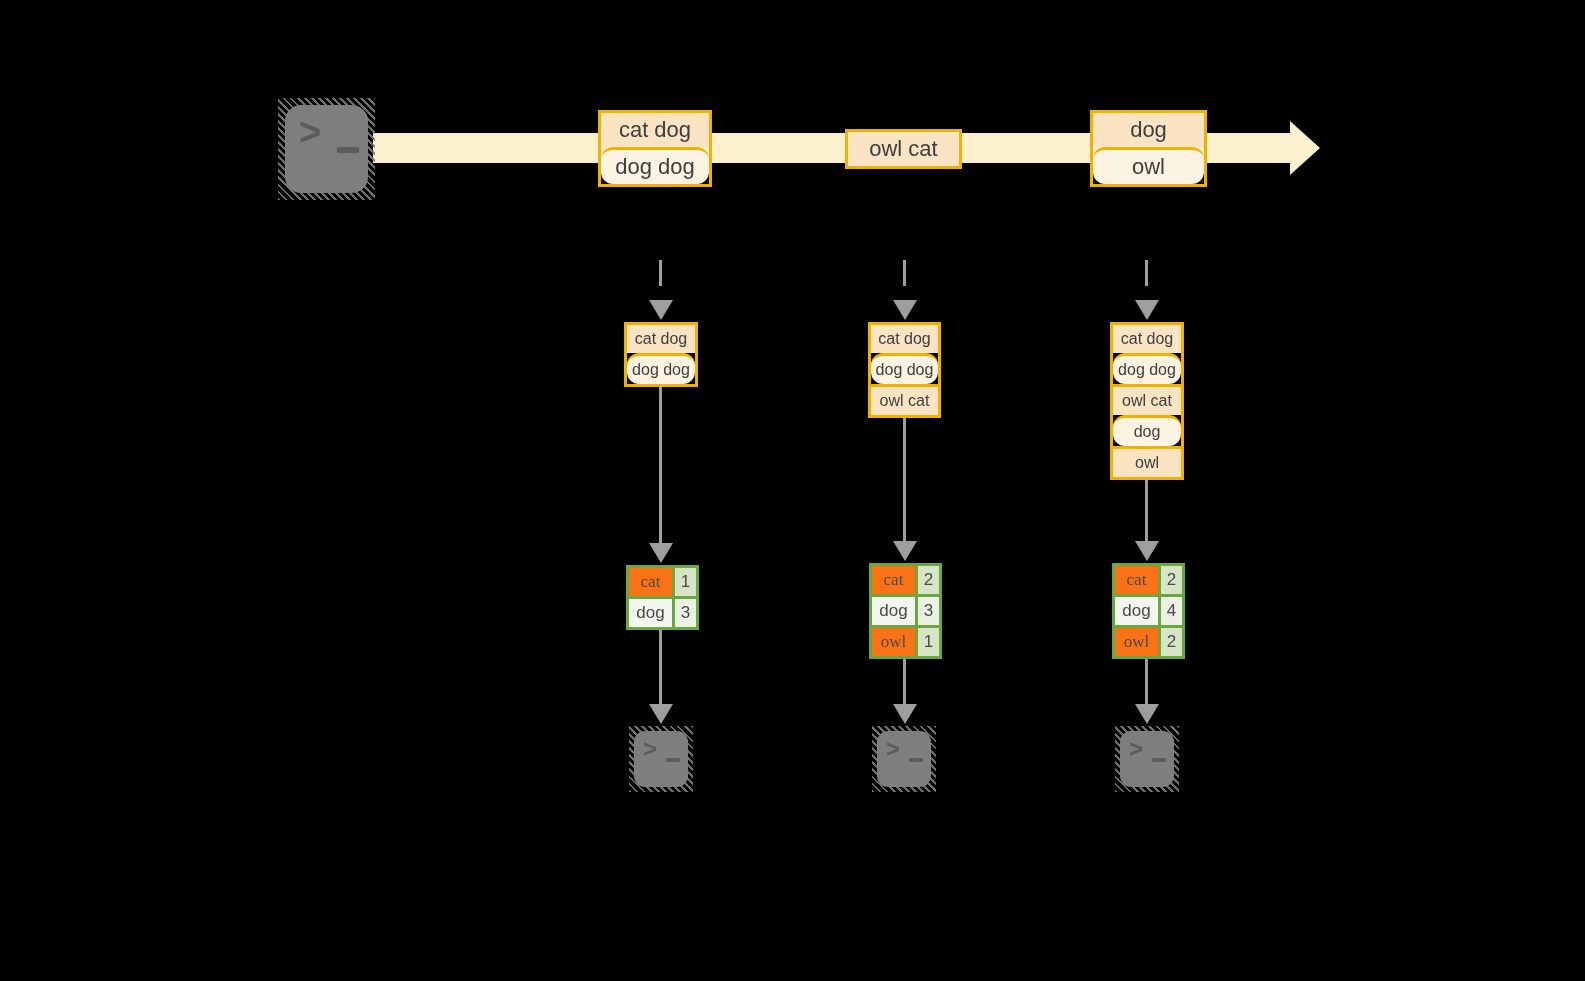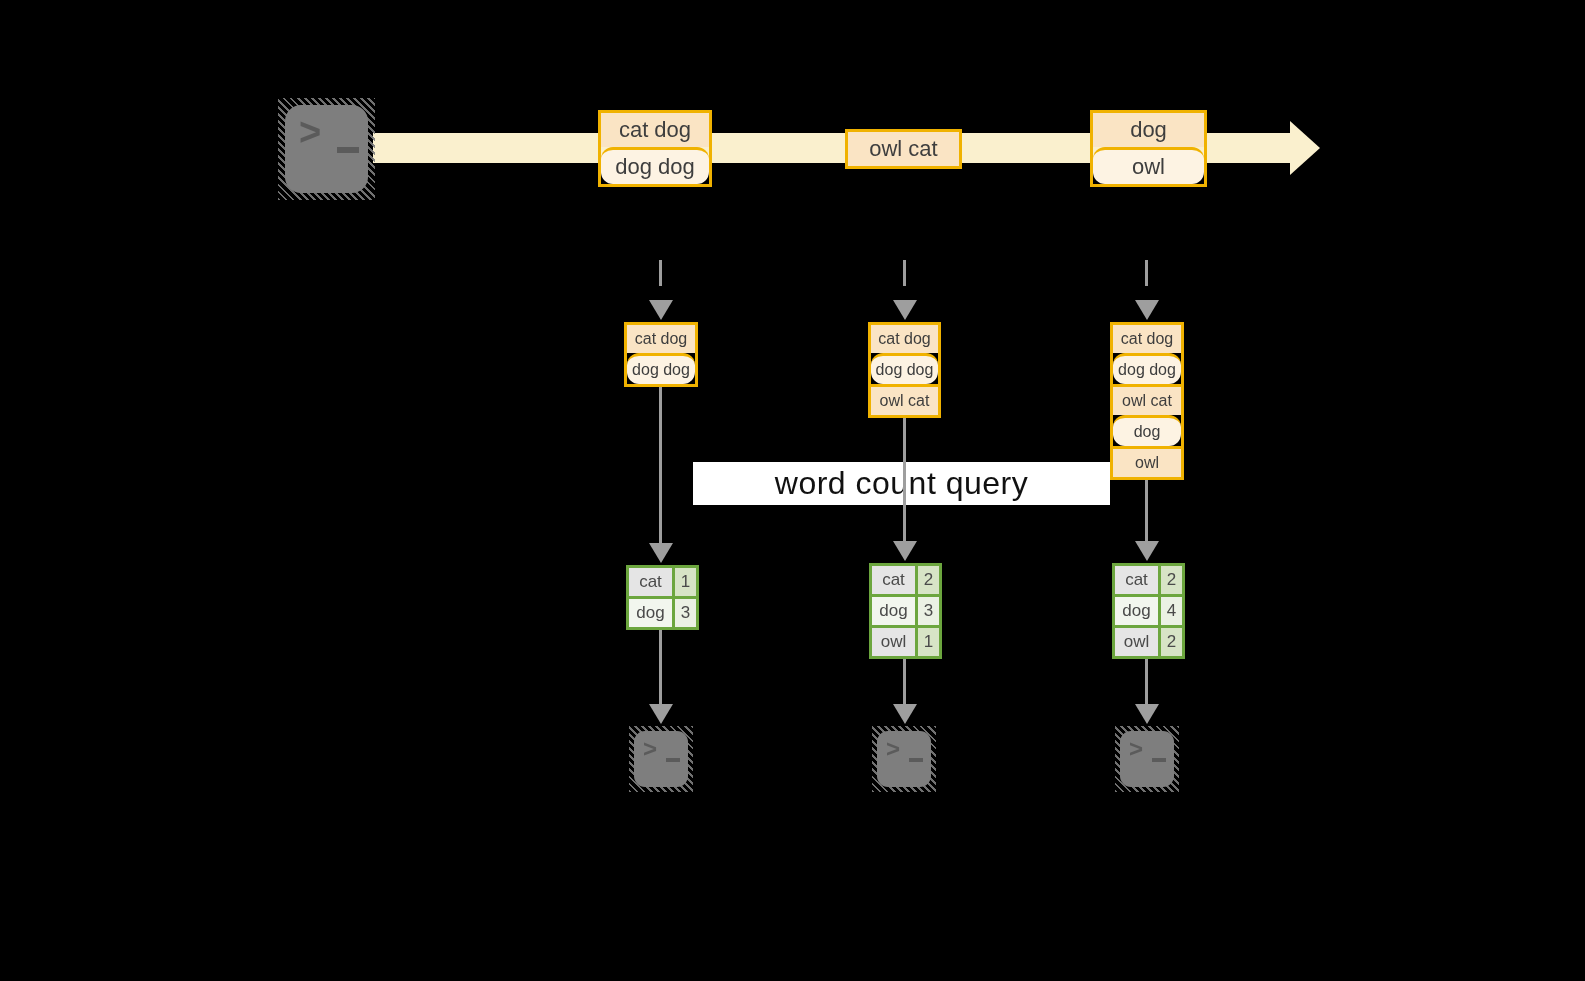--- a/index.html
+++ b/index.html
@@ -46,21 +46,21 @@
   .arrow-line{position:absolute;width:3px;background:#9E9E9E;z-index:3;}
   .arrow-head{position:absolute;width:0;height:0;z-index:3;
     border-top:20px solid #9E9E9E;border-left:12px solid transparent;border-right:12px solid transparent;}
   
   .query-label{position:absolute;left:693px;top:462px;width:417px;height:43px;background:#FFFFFF;z-index:2;
     display:flex;align-items:center;justify-content:center;color:#111;font-size:32px;font-weight:300;letter-spacing:.5px;}
   
   .gtable{position:absolute;z-index:4;border:3px solid #6CA63E;background:#6CA63E;box-sizing:border-box;
     display:grid;grid-template-columns:43px 21px;gap:3px;}
   .gtable .cell{height:28px;display:flex;align-items:center;justify-content:center;font-size:17px;color:#4A4A4A;}
-  .w-odd{background:#e5e5e5;} .c-odd{background:#D7E4C6;}
+  .w-odd{background:#f97316;font-family:Liberation Serif, serif;} .c-odd{background:#D7E4C6;}
   .w-even{background:#F2F6EE;} .c-even{background:#EBF1E4;}
   .g1{left:626px;top:565px;width:73px;}
   .g2{left:869px;top:563px;width:73px;}
   .g3{left:1112px;top:563px;width:73px;}
 </style>
 </head>
 <body>
 
 <div class="canvas">
 
@@ -103,21 +103,20 @@
     <div class="row peach">owl cat</div>
   </div>
   <div class="obox buf s3">
     <div class="row peach">cat dog</div>
     <div class="row cream">dog dog</div>
     <div class="row peach">owl cat</div>
     <div class="row cream">dog</div>
     <div class="row peach">owl</div>
   </div>
 
-  <div class="query-label">word count query</div>
 
   <div class="arrow-line" style="left:659px;top:387px;height:158px;"></div>
   <div class="arrow-head" style="left:649px;top:543px;"></div>
   <div class="arrow-line" style="left:903px;top:418px;height:125px;"></div>
   <div class="arrow-head" style="left:893px;top:541px;"></div>
   <div class="arrow-line" style="left:1145px;top:480px;height:63px;"></div>
   <div class="arrow-head" style="left:1135px;top:541px;"></div>
 
   <div class="gtable g1">
     <div class="cell w-odd">cat</div>

